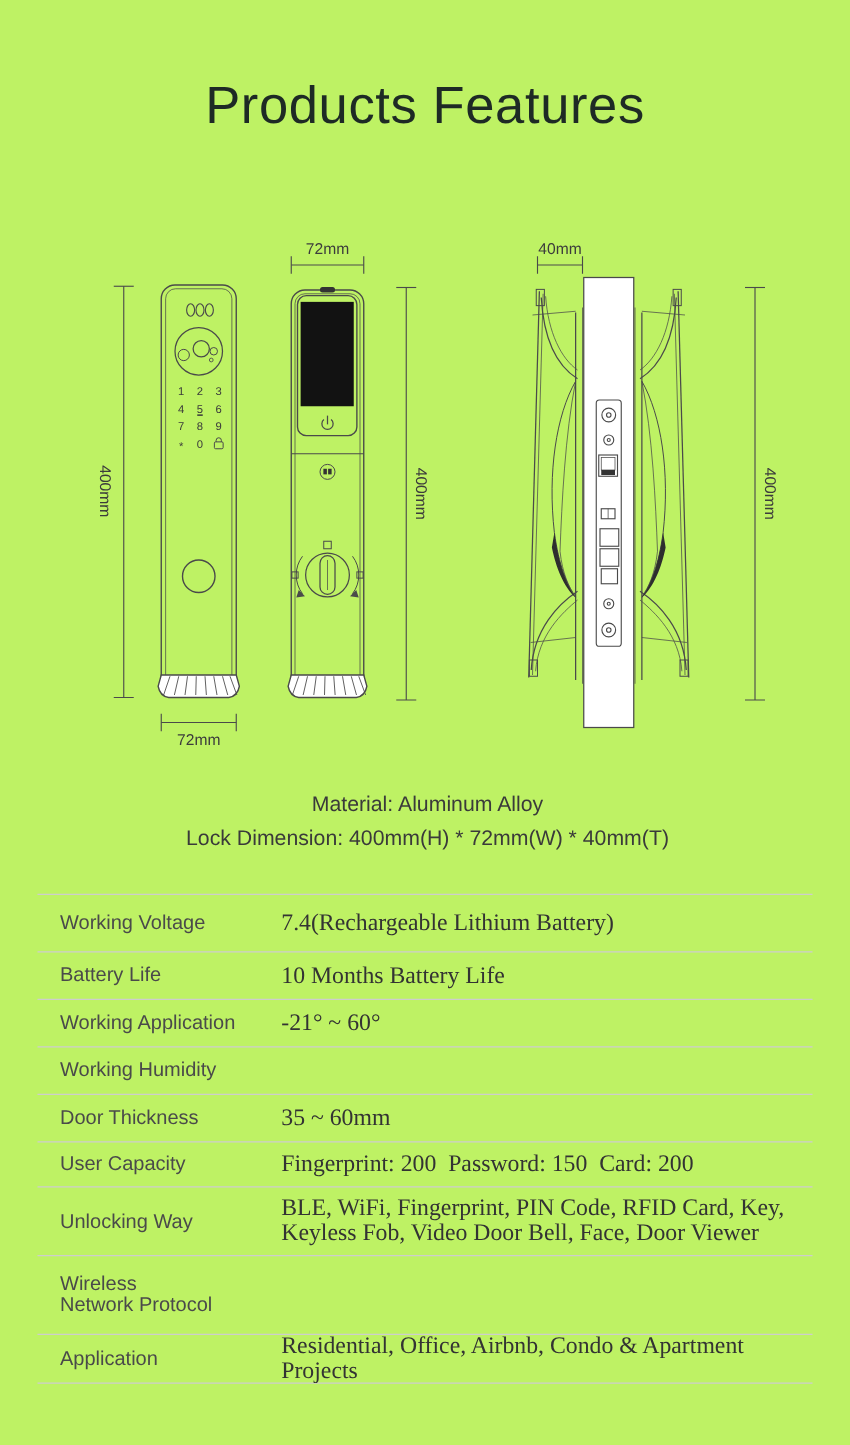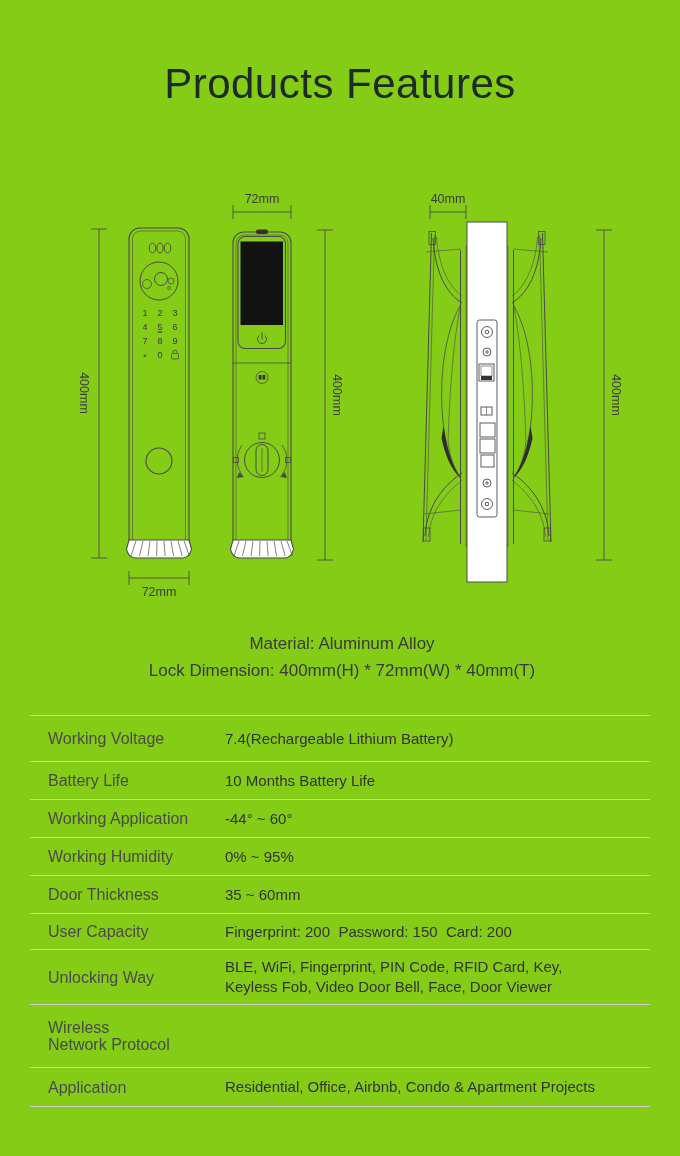--- a/index.html
+++ b/index.html
@@ -1,17 +1,17 @@
 <!DOCTYPE html>
 <html><head>
 <meta charset="utf-8">
 <style>
   html,body{margin:0;padding:0;background:#fff;}
   .page{
-    position:relative;width:680px;height:1156px;background:#84cc16;
+    position:relative;width:680px;height:1156px;background:#bef264;
     font-family:"Liberation Sans",sans-serif;margin:0 auto;overflow:hidden;
   }
   .title{
     position:absolute;top:60px;left:0;width:680px;text-align:center;
     font-size:42px;font-weight:400;letter-spacing:.5px;color:#1e2a25;
   }
   .drawings-svg{position:absolute;left:0;top:180px;width:680px;height:430px;}
   .summary{
     position:absolute;top:630px;left:2px;width:680px;text-align:center;
     font-size:17px;color:#3a3a3a;line-height:27px;
@@ -20,21 +20,21 @@
     position:absolute;left:30px;top:715px;width:620px;
     border-bottom:1px solid #cdcdcd;
   }
   .spec-row{display:flex;align-items:center;border-top:1px solid #cdcdcd;}
   .h45{height:45px}.h37{height:37px}.h35{height:35px}.h54{height:54px}.h62{height:62px}.h38{height:38px}
   .spec-label{
     box-sizing:border-box;width:195px;padding-left:18px;flex:none;
     font-size:16px;color:#4a4a4a;line-height:17px;white-space:pre-wrap;
   }
   .spec-value{
-    flex:1;font-size:15px;color:#333333;line-height:20px;white-space:pre-wrap;
+    flex:1;font-size:19px;color:#333333;line-height:20px;white-space:pre-wrap;font-family:Liberation Serif, serif;
   }
   .dimtext{font-size:12.5px;fill:#3c3c3c;}
   .keytext{font-size:9px;fill:#3a3a3a;}
 </style>
 </head>
 <body>
 
 <div class="page">
 
   <div class="title">Products Features</div>
@@ -231,25 +231,24 @@
     <div class="spec-row h45">
       <div class="spec-label">Working Voltage</div>
       <div class="spec-value">7.4(Rechargeable Lithium Battery)</div>
     </div>
     <div class="spec-row h37">
       <div class="spec-label">Battery Life</div>
       <div class="spec-value">10 Months Battery Life</div>
     </div>
     <div class="spec-row h37">
       <div class="spec-label">Working Application</div>
-      <div class="spec-value">-44° ~ 60°</div>
+      <div class="spec-value">-21° ~ 60°</div>
     </div>
     <div class="spec-row h37">
       <div class="spec-label">Working Humidity</div>
-      <div class="spec-value">0% ~ 95%</div>
     </div>
     <div class="spec-row h37">
       <div class="spec-label">Door Thickness</div>
       <div class="spec-value">35 ~ 60mm</div>
     </div>
     <div class="spec-row h35">
       <div class="spec-label">User Capacity</div>
       <div class="spec-value">Fingerprint: 200  Password: 150  Card: 200</div>
     </div>
     <div class="spec-row h54">

